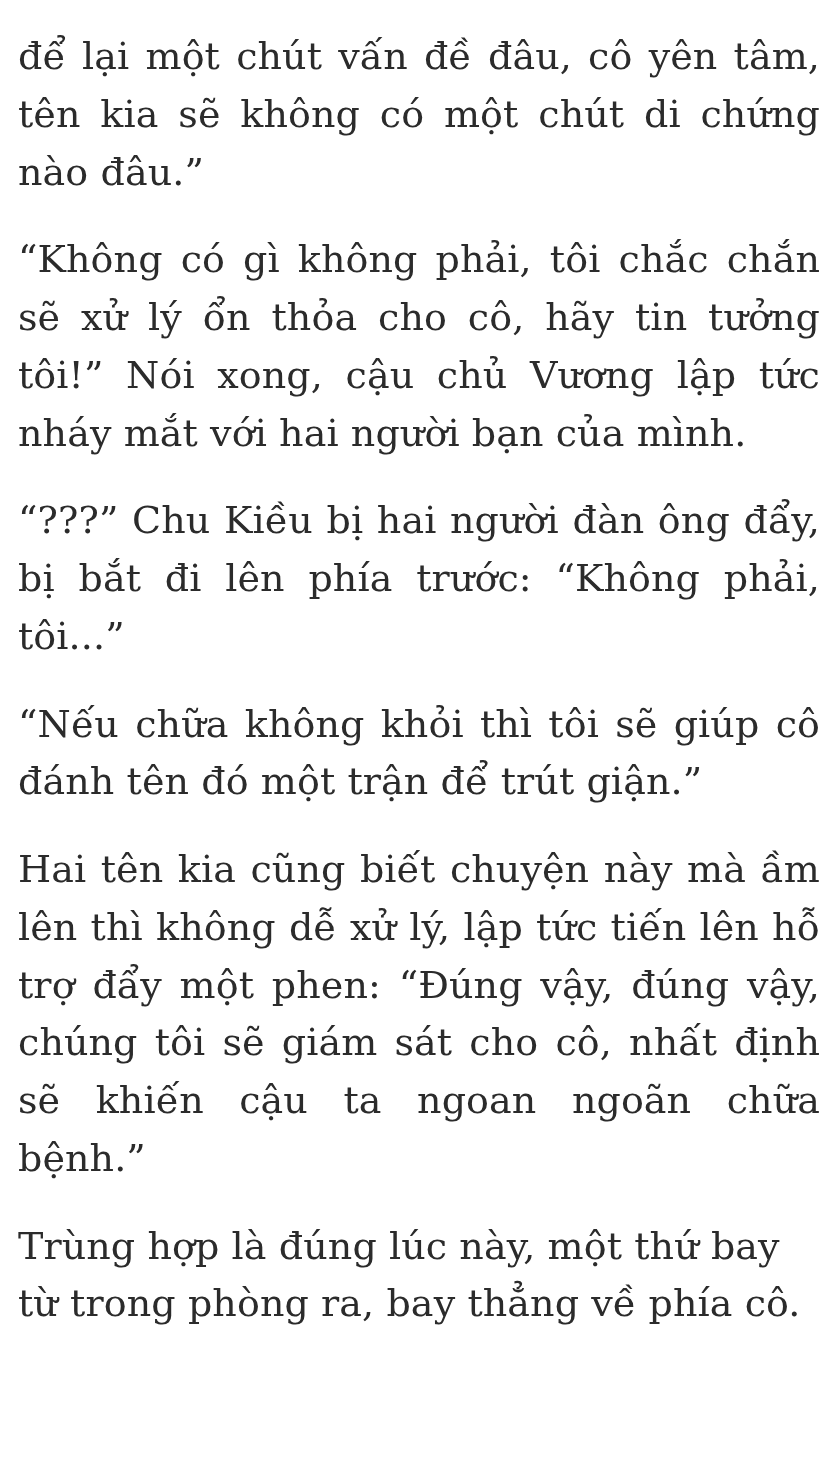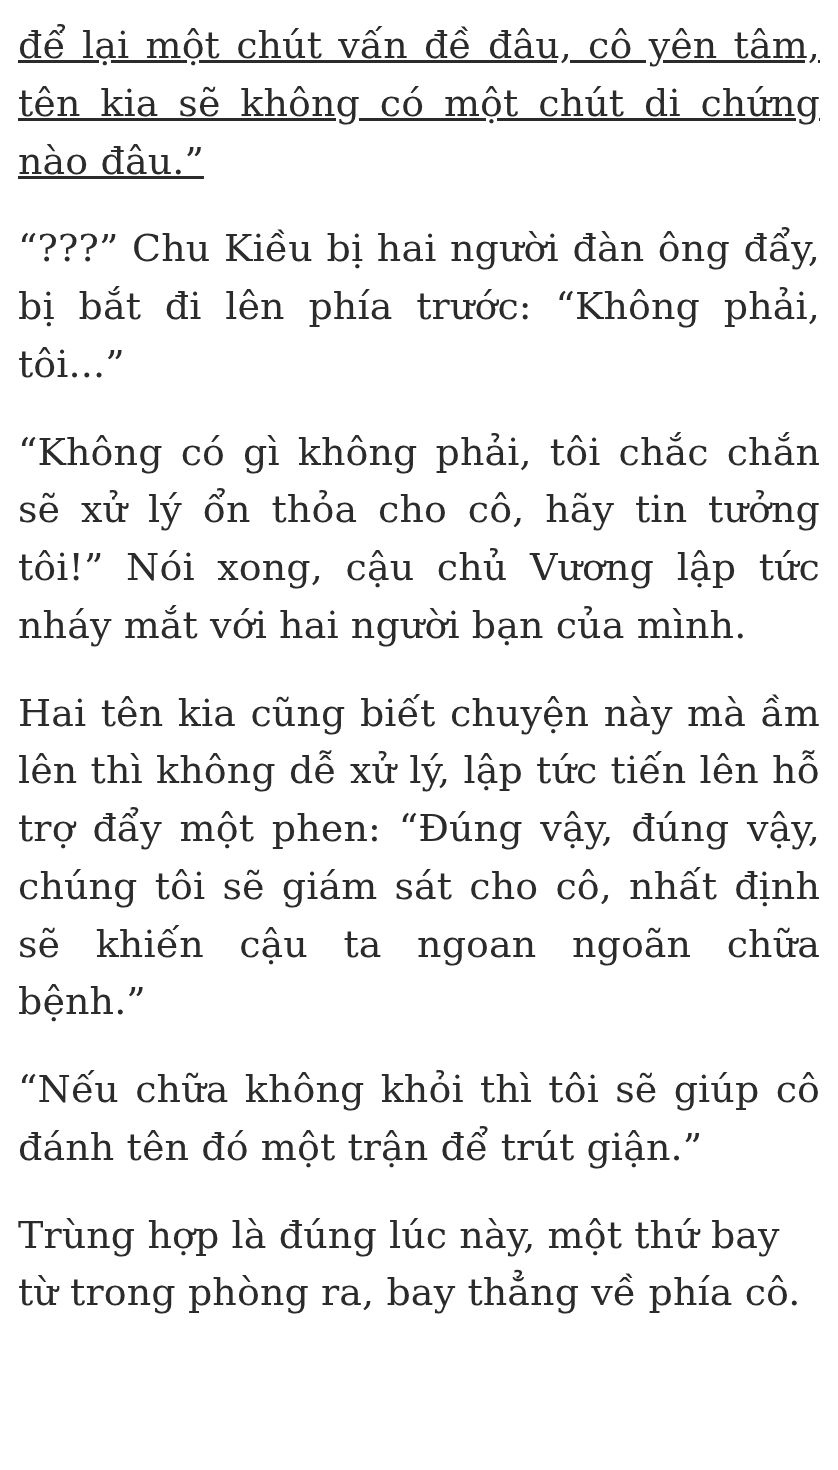--- a/index.html
+++ b/index.html
@@ -27,27 +27,26 @@
     color: #2b2b2b;
     letter-spacing: 0.1px;
     -webkit-hyphens: none;
     hyphens: none;
   }
   .para:last-child {
     margin-bottom: 0;
     text-align: left;
   }
   .para.first {
-    margin-top: 7px;
-    text-decoration: underline;
+    margin-top: 18px;
   }
 </style>
 </head>
 <body>
 
 <div class="reader">
   <p class="para first">để lại một chút vấn đề đâu, cô yên tâm, tên kia sẽ không có một chút di chứng nào đâu.”</p>
+  <p class="para">“Không có gì không phải, tôi chắc chắn sẽ xử lý ổn thỏa cho cô, hãy tin tưởng tôi!” Nói xong, cậu chủ Vương lập tức nháy mắt với hai người bạn của mình.</p>
   <p class="para">“???” Chu Kiều bị hai người đàn ông đẩy, bị bắt đi lên phía trước: “Không phải, tôi...”</p>
-  <p class="para">“Không có gì không phải, tôi chắc chắn sẽ xử lý ổn thỏa cho cô, hãy tin tưởng tôi!” Nói xong, cậu chủ Vương lập tức nháy mắt với hai người bạn của mình.</p>
+  <p class="para">“Nếu chữa không khỏi thì tôi sẽ giúp cô đánh tên đó một trận để trút giận.”</p>
   <p class="para">Hai tên kia cũng biết chuyện này mà ầm lên thì không dễ xử lý, lập tức tiến lên hỗ trợ đẩy một phen: “Đúng vậy, đúng vậy, chúng tôi sẽ giám sát cho cô, nhất định sẽ khiến cậu ta ngoan ngoãn chữa bệnh.”</p>
-  <p class="para">“Nếu chữa không khỏi thì tôi sẽ giúp cô đánh tên đó một trận để trút giận.”</p>
   <p class="para">Trùng hợp là đúng lúc này, một thứ bay từ trong phòng ra, bay thẳng về phía cô.</p>
 </div>
 
 </body></html>

